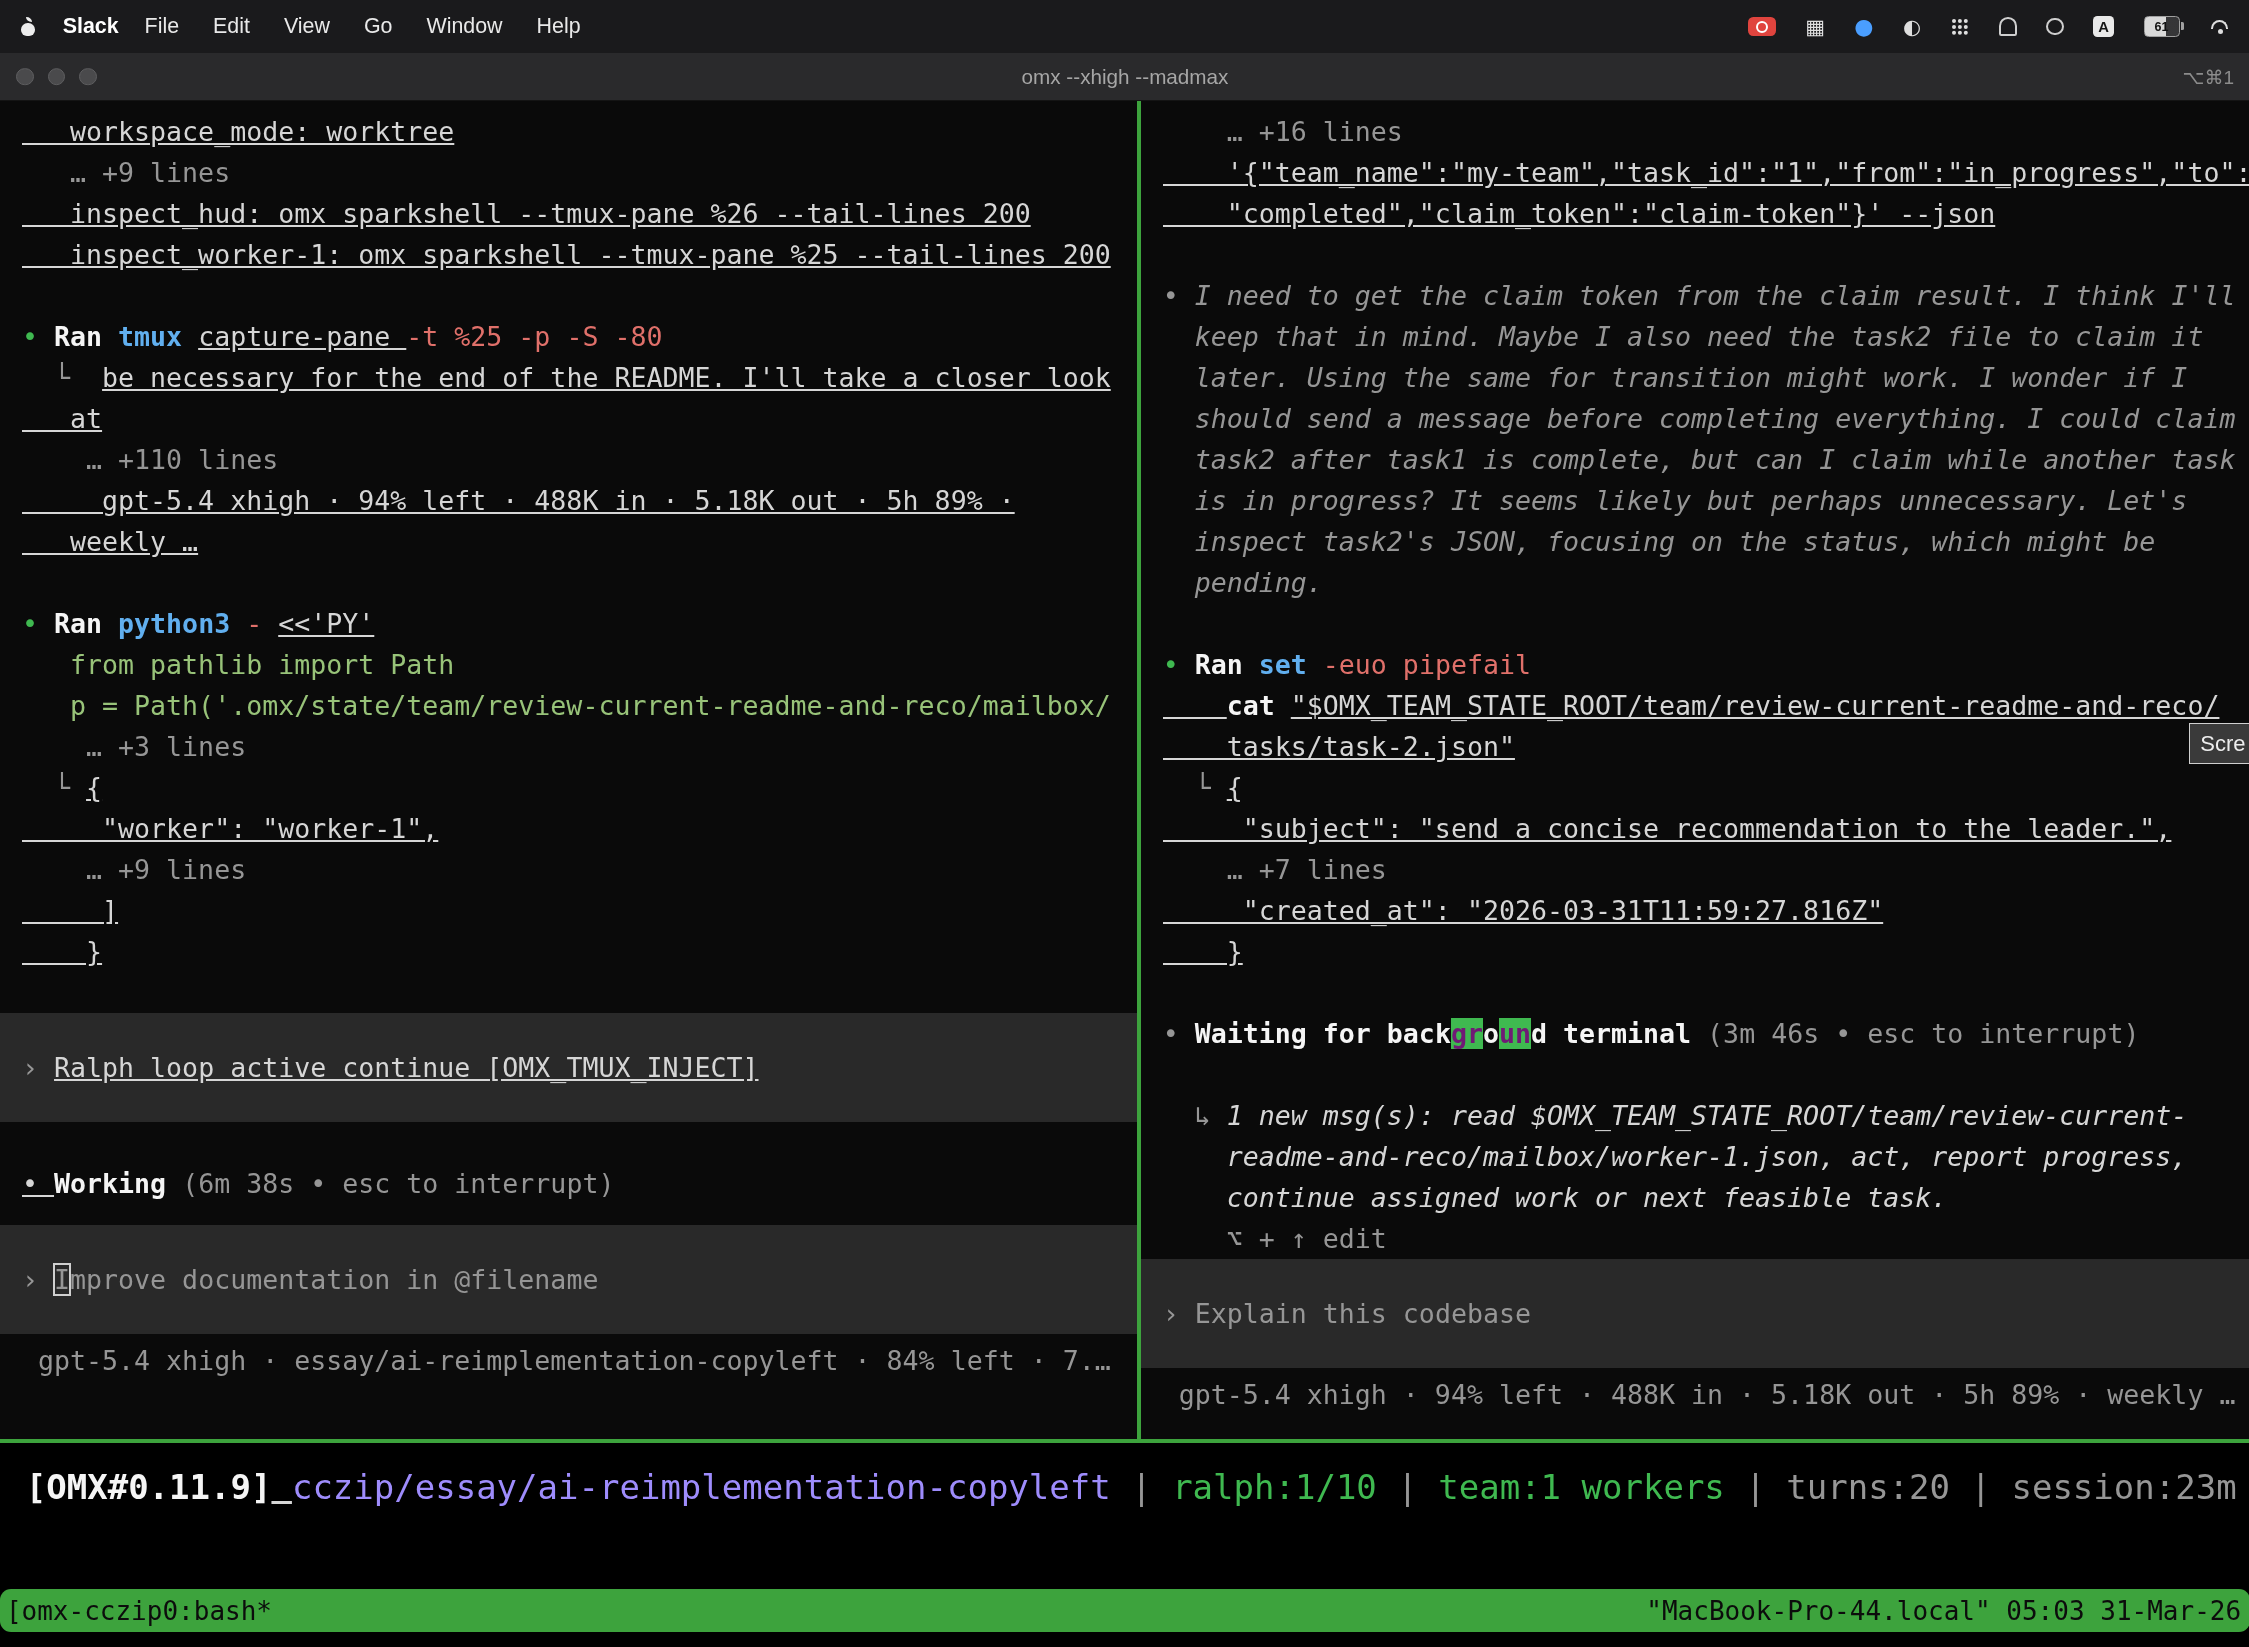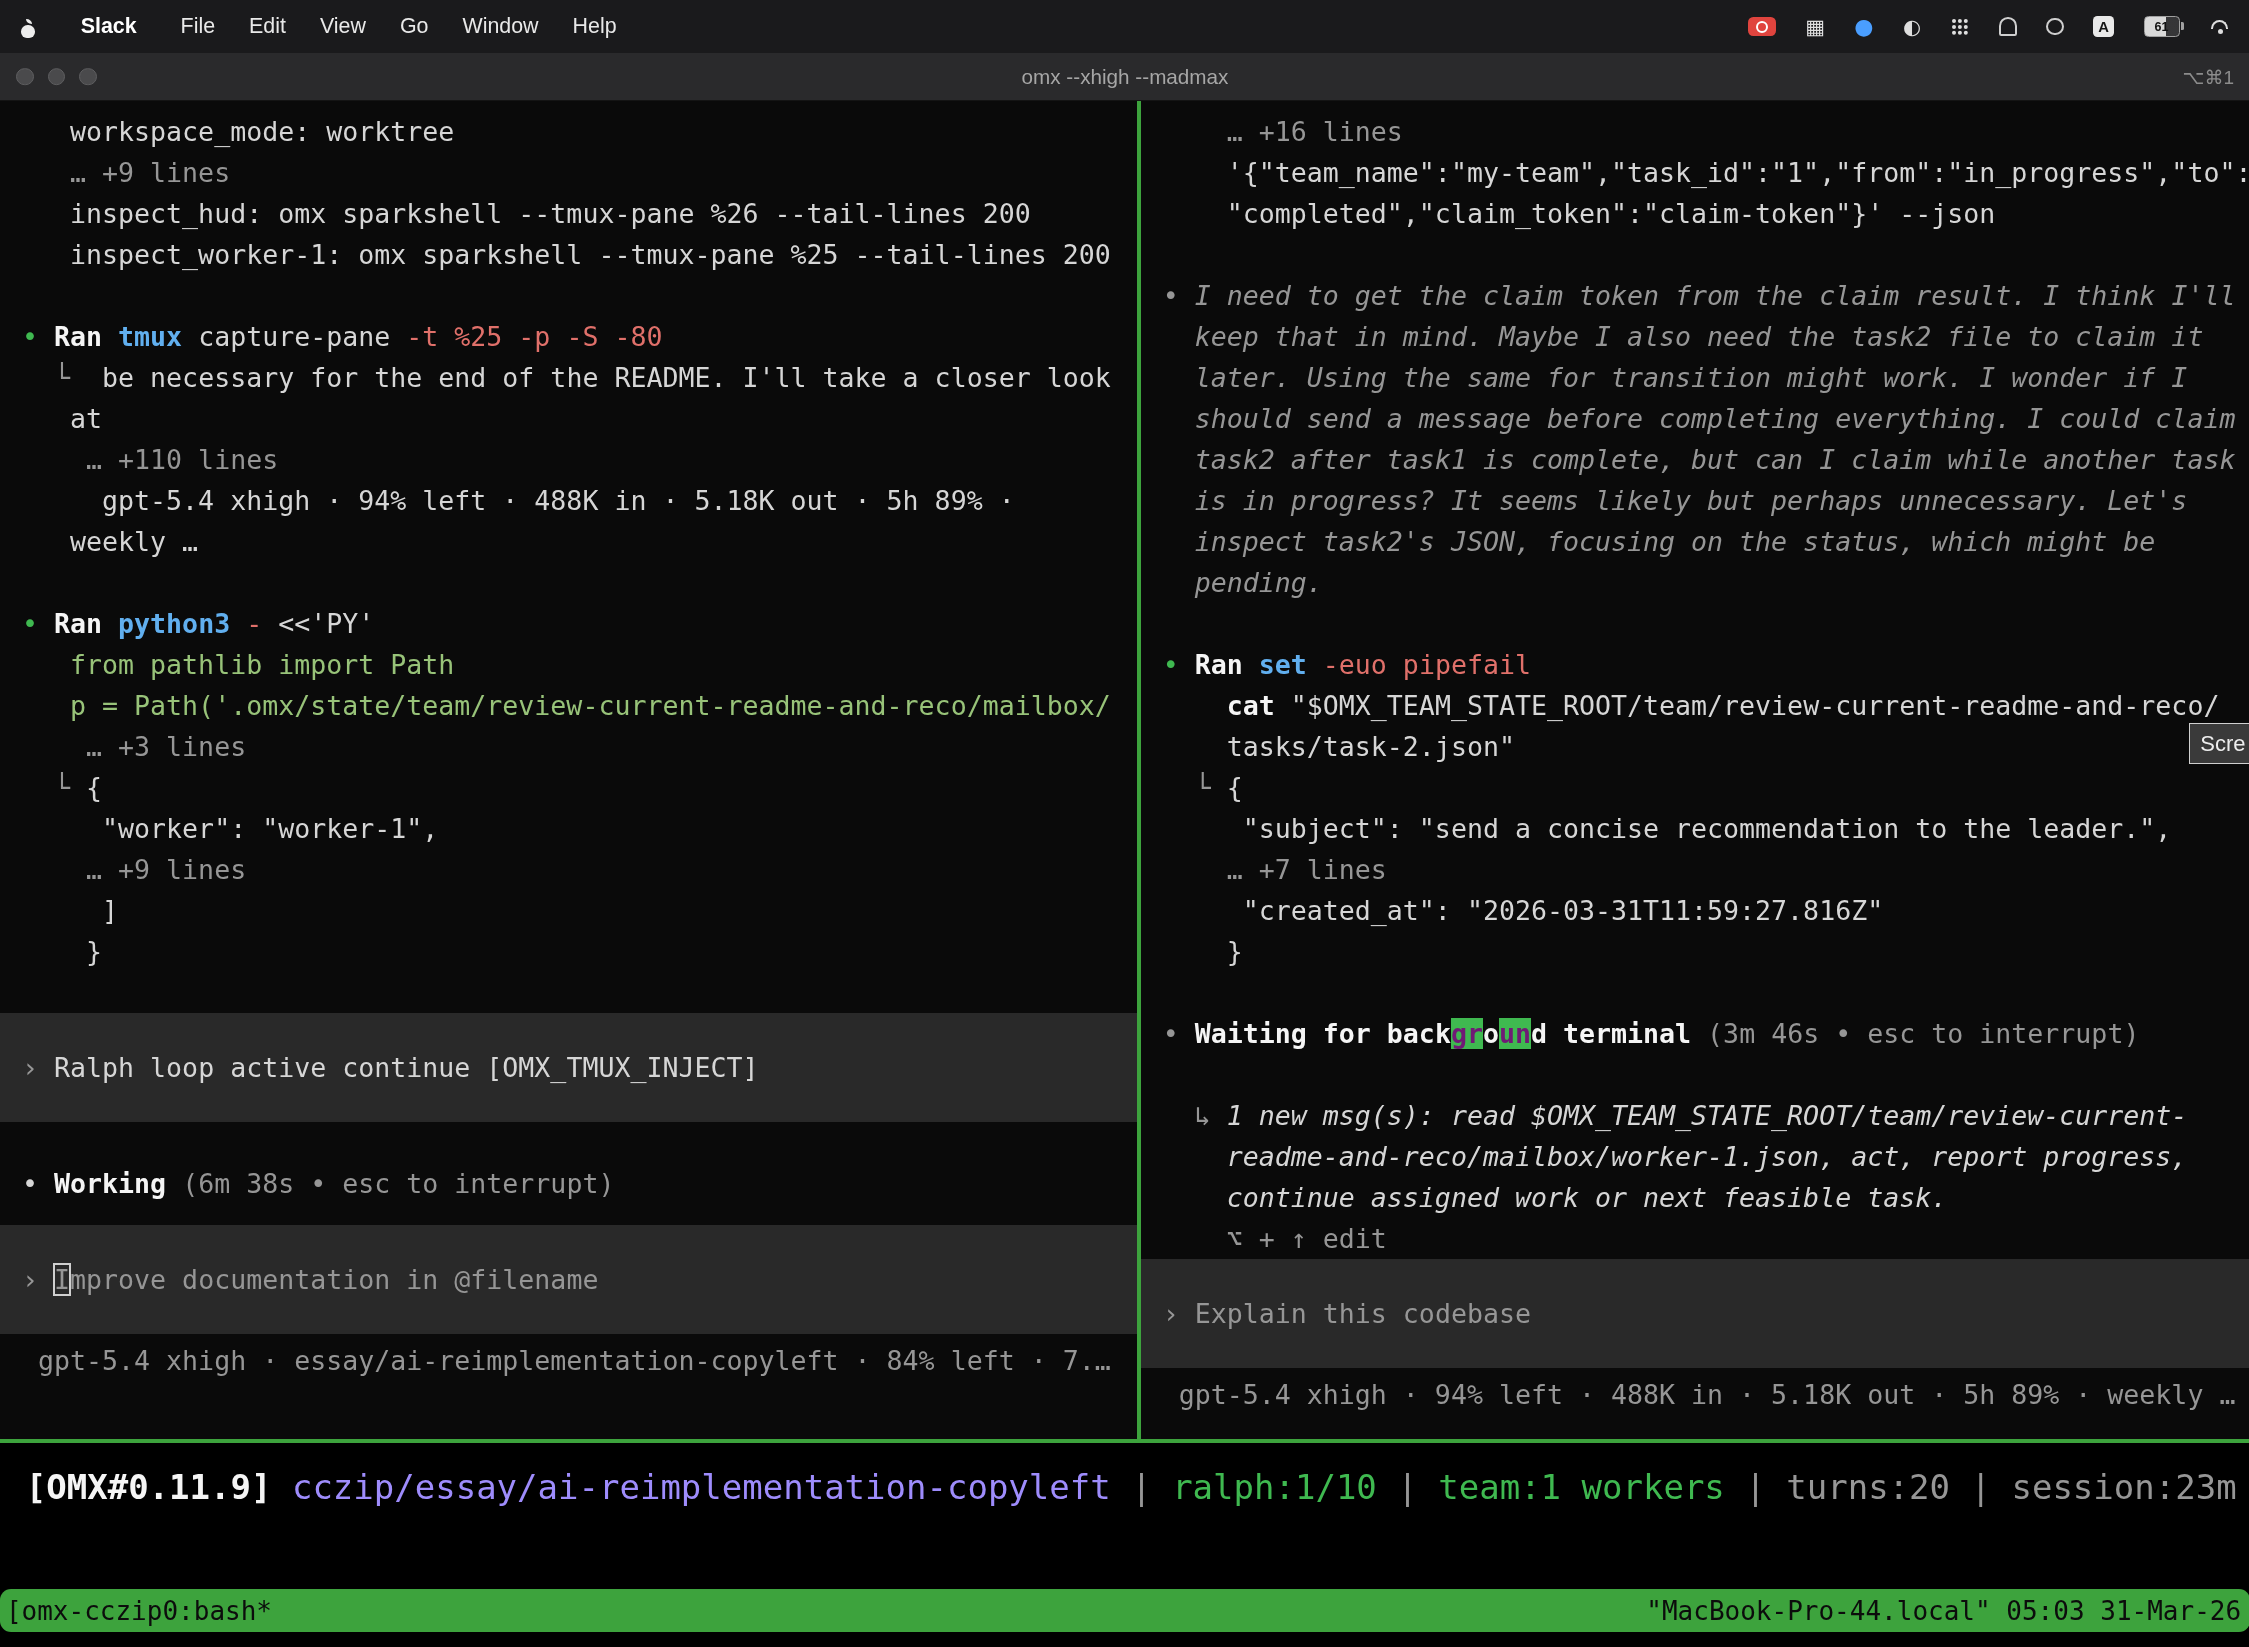--- a/index.html
+++ b/index.html
@@ -3,21 +3,21 @@
 <meta charset="utf-8">
 <style>
   html,body{margin:0;padding:0;background:#000;}
   .screen{position:relative;width:2250px;height:1648px;background:#000;overflow:hidden;
           font-family:"DejaVu Sans Mono","DejaVu Sans",monospace;}
 
   
   .menubar{position:absolute;top:0;left:0;right:0;height:53px;background:#1a1a1c;
            display:flex;align-items:center;padding:0 19px;box-sizing:border-box;
            font-family:"Liberation Sans",sans-serif;color:#e9e9e9;font-size:21.4px;}
-  .mb-left{display:flex;align-items:flex-end;gap:44px;}
+  .mb-left{display:flex;align-items:center;gap:26px;}
   .app-name{font-weight:bold;color:#ffffff;}
   .menu-item{color:#e9e9e9;}
   .mb-right{margin-left:auto;display:flex;align-items:center;gap:29.5px;}
   .mb-icon{display:inline-flex;align-items:center;justify-content:center;position:relative;color:#dedede;}
   .icon-glyph{font-size:20.7px;font-family:"DejaVu Sans",sans-serif;}
   .icon-blue{font-size:22px;color:#4a9eff;font-family:"DejaVu Sans",sans-serif;}
   .icon-record{width:28px;height:19px;background:#e0443e;border-radius:5.2px;}
   .icon-record::after{content:"";width:8px;height:8px;border:2.2px solid #fff;border-radius:50%;}
   .icon-dots{width:19px;height:19px;}
   .icon-dots::before{content:"";position:absolute;left:1.5px;top:1.5px;width:4.4px;height:4.4px;border-radius:50%;background:#dedede;
@@ -47,21 +47,21 @@
   
   .panes{position:absolute;top:101px;left:0;width:2250px;height:1338px;display:flex;background:#0a0a0a;}
   .pane{box-sizing:border-box;overflow:hidden;padding:10.3px 0 0 22px;font-size:26.6px;}
   #left-pane{width:1137px;}
   .vdivider{width:3.7px;background:#3da33d;}
   #right-pane{flex:1;}
   .t-row{height:41px;line-height:41px;white-space:pre;overflow:hidden;}
   .t-band{background:#292929;padding:34px 0 34px 22px;margin-left:-22px;}
 
   
-  .s-fg{color:#d6d6d6;}
+  .s-fg{color:#d6d6d6;text-decoration:underline;}
   .s-dim{color:#969696;}
   .s-bold{color:#f5f5f5;font-weight:bold;}
   .s-bullet{color:#3fb950;}
   .s-cmd{color:#61afef;font-weight:bold;}
   .s-flag{color:#e0706a;}
   .s-code{color:#98c379;}
   .s-think{color:#969696;font-style:italic;}
   .s-ital{color:#d6d6d6;font-style:italic;}
   .s-purple{color:#9e8cfc;}
   .s-green{color:#3fb950;}

